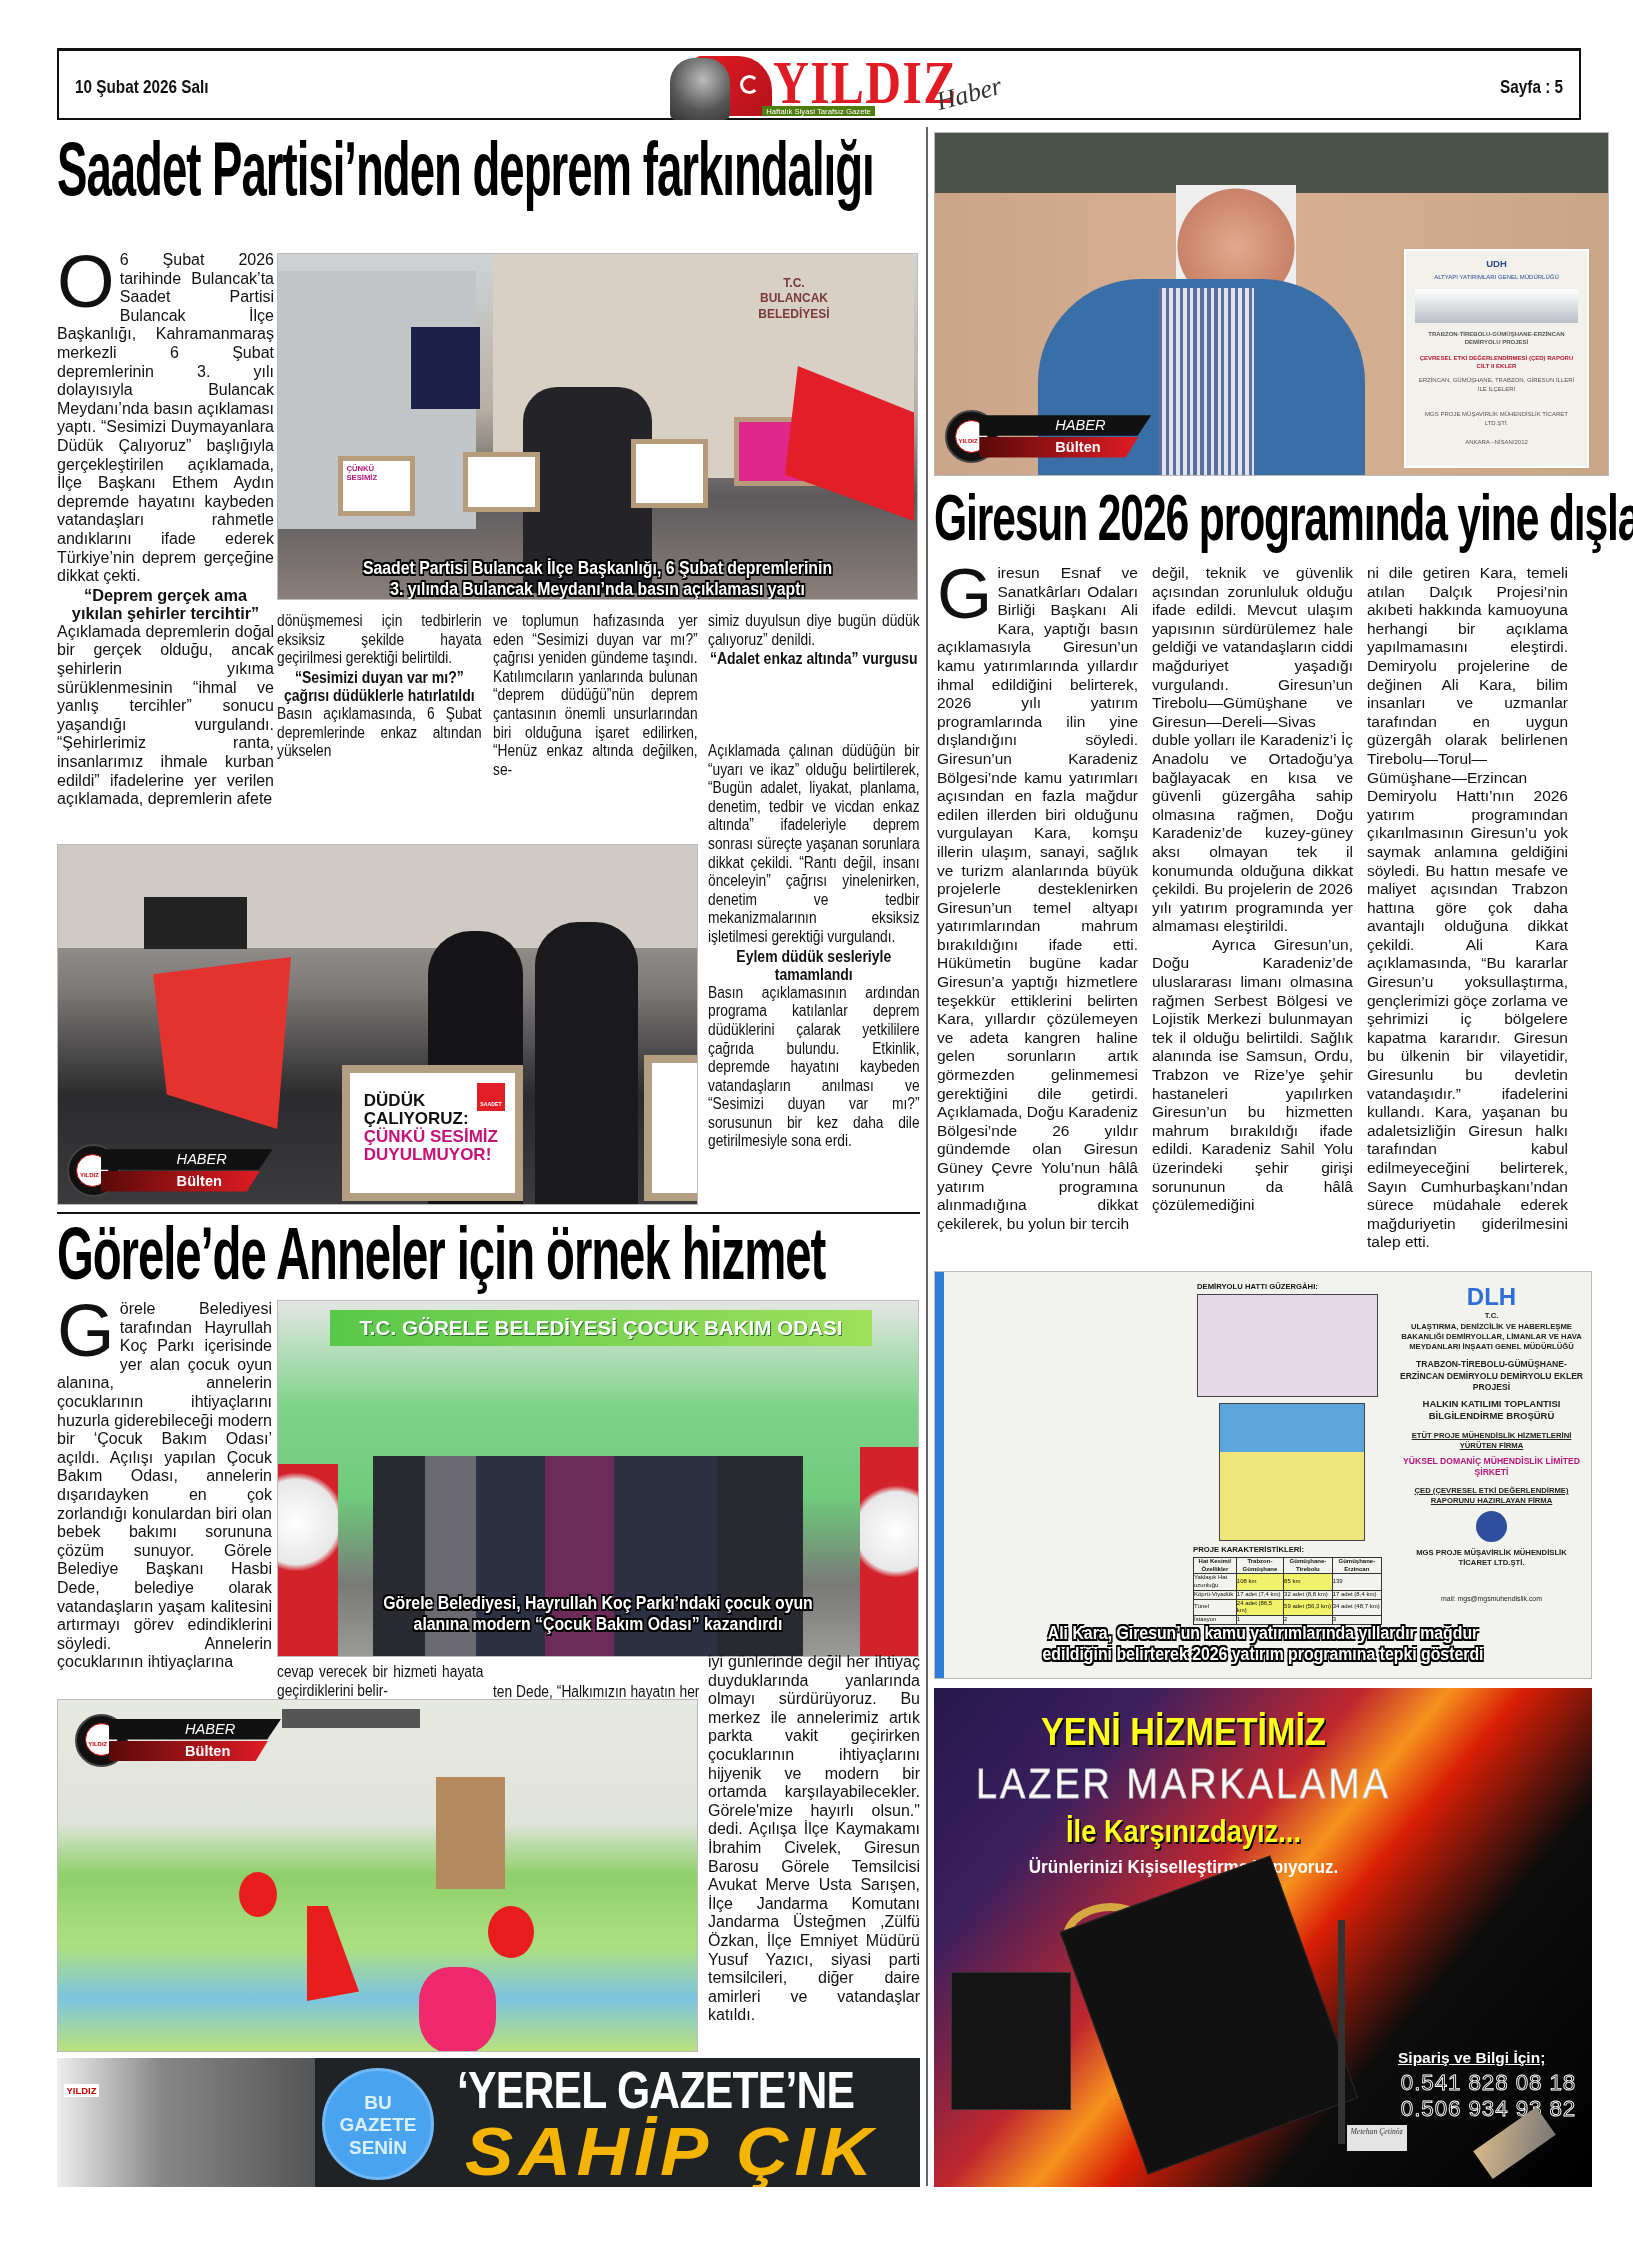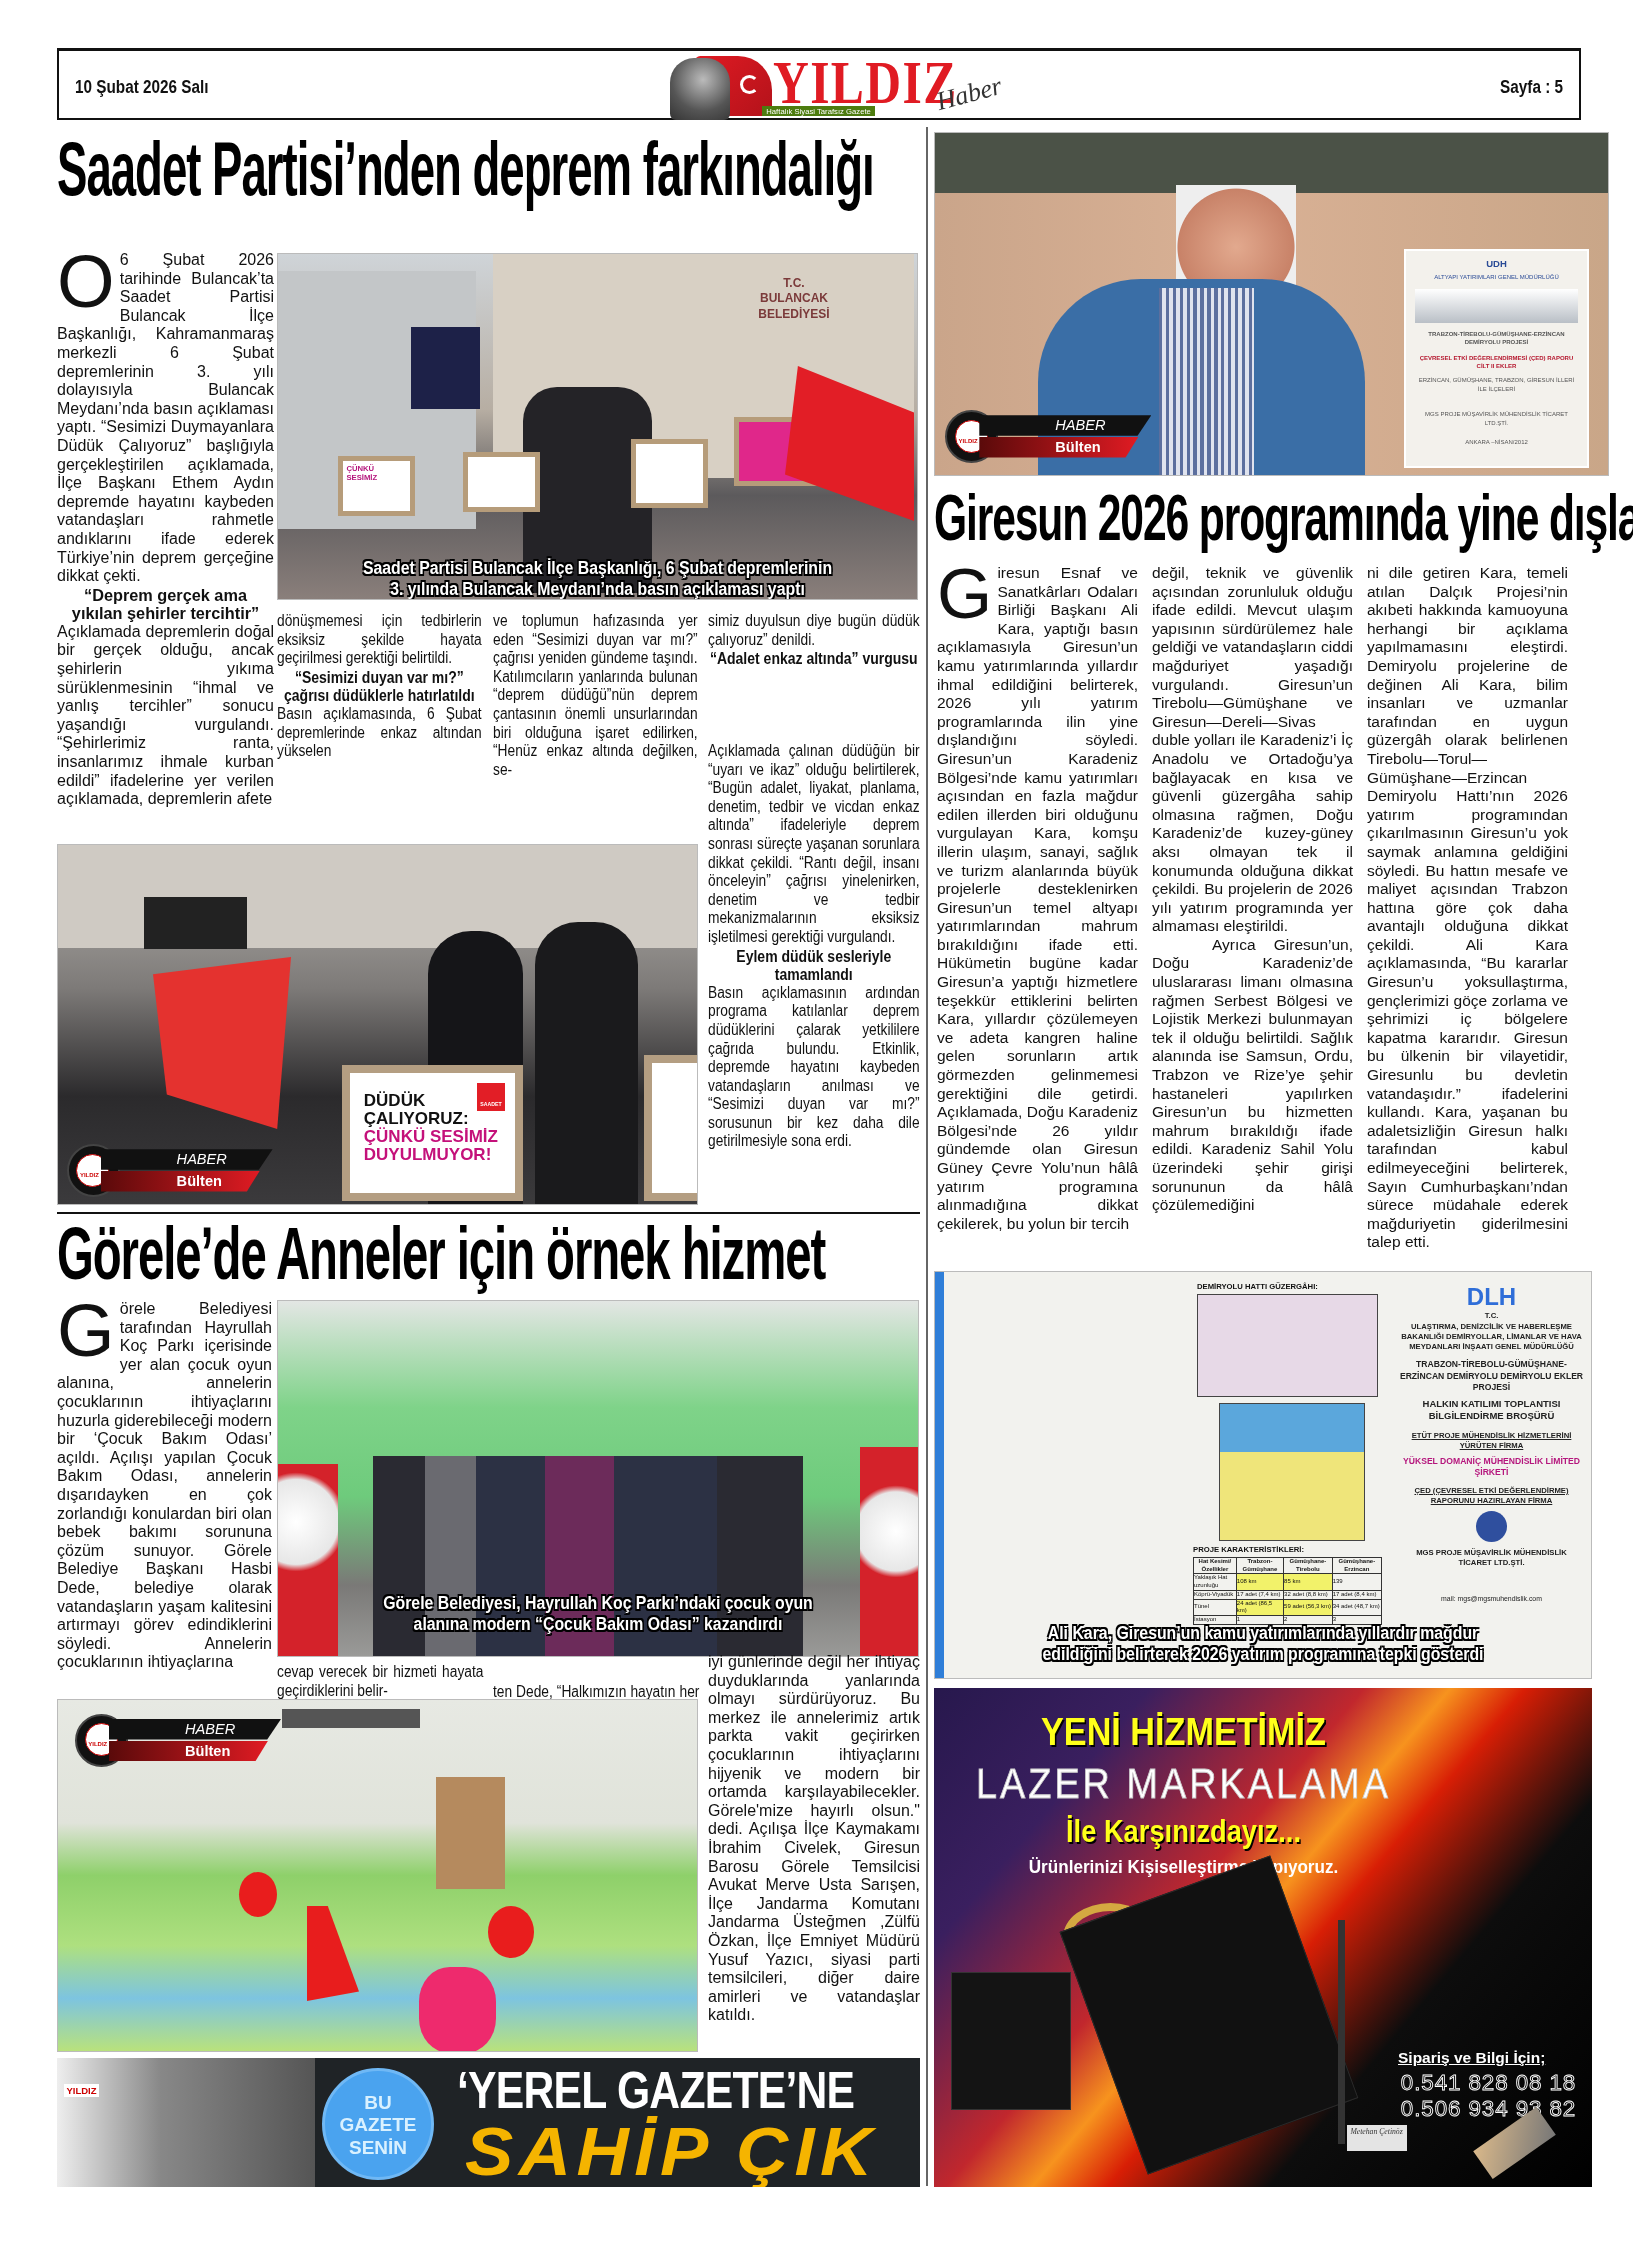--- a/index.html
+++ b/index.html
@@ -129,20 +129,21 @@
 <div class="rule" style="left:57px;top:1212px;width:863px;height:1.7px"></div>
 
 <div class="abs headline" style="left:57px;top:1211px;font-size:74px;line-height:86px;transform:scaleX(0.64);">Görele’de Anneler için örnek hizmet</div>
 
 <div class="col" style="left:57px;top:1300px;width:215px;">
   <span class="dropcap">G</span>
   <p>örele Belediyesi tarafından Hayrullah Koç Parkı içerisinde yer alan çocuk oyun alanına, annelerin çocuklarının ihtiyaçlarını huzurla giderebileceği modern bir ‘Çocuk Bakım Odası’ açıldı. Açılışı yapılan Çocuk Bakım Odası, annelerin dışarıdayken en çok zorlandığı konulardan biri olan bebek bakımı sorununa çözüm sunuyor. Görele Belediye Başkanı Hasbi Dede, belediye olarak vatandaşların yaşam kalitesini artırmayı görev edindiklerini söyledi. Annelerin çocuklarının ihtiyaçlarına</p>
 </div>
 
 <div class="photo" style="left:277px;top:1300px;width:642px;height:357px;background:linear-gradient(180deg,#e3e6e4 0%,#7fd389 30%,#6ecb7c 55%,#7a7977 80%,#9a9a98 100%);">
+  <div class="abs" style="left:52px;top:8.6px;width:542px;height:36px;background:linear-gradient(90deg,#59c84a,#9ee05a);color:#fff;font-weight:bold;font-size:20.6px;line-height:36px;text-align:center;text-shadow:0.9px 0.9px 0 #2d6e2a">T.C. GÖRELE BELEDİYESİ ÇOCUK BAKIM ODASI</div>
   <div class="abs" style="left:0;top:163px;width:60px;height:193px;background:radial-gradient(circle at 30% 30%,#fff,#e7e7e7 30%,#d4222a 35%)"></div>
   <div class="abs" style="left:582px;top:146px;width:60px;height:211px;background:radial-gradient(circle at 60% 40%,#fff,#e7e7e7 30%,#d4222a 35%)"></div>
   <div class="abs" style="left:95px;top:155px;width:430px;height:202px;background:linear-gradient(90deg,#2a2a32 0 12%,#6a6a70 12% 24%,#2c3144 24% 40%,#6c2b5a 40% 56%,#2c3144 56% 80%,#2a2a32 80%)"></div>
   <div class="caption" style="top:292px;padding:0 60px">Görele Belediyesi, Hayrullah Koç Parkı’ndaki çocuk oyun alanına modern “Çocuk Bakım Odası” kazandırdı</div>
 </div>
 
 <div class="col" style="left:277px;top:1663px;width:206px;">
   <div class="narrow" style="width:240px">
       <p>cevap verecek bir hizmeti hayata geçirdiklerini belir-</p>
     </div>

